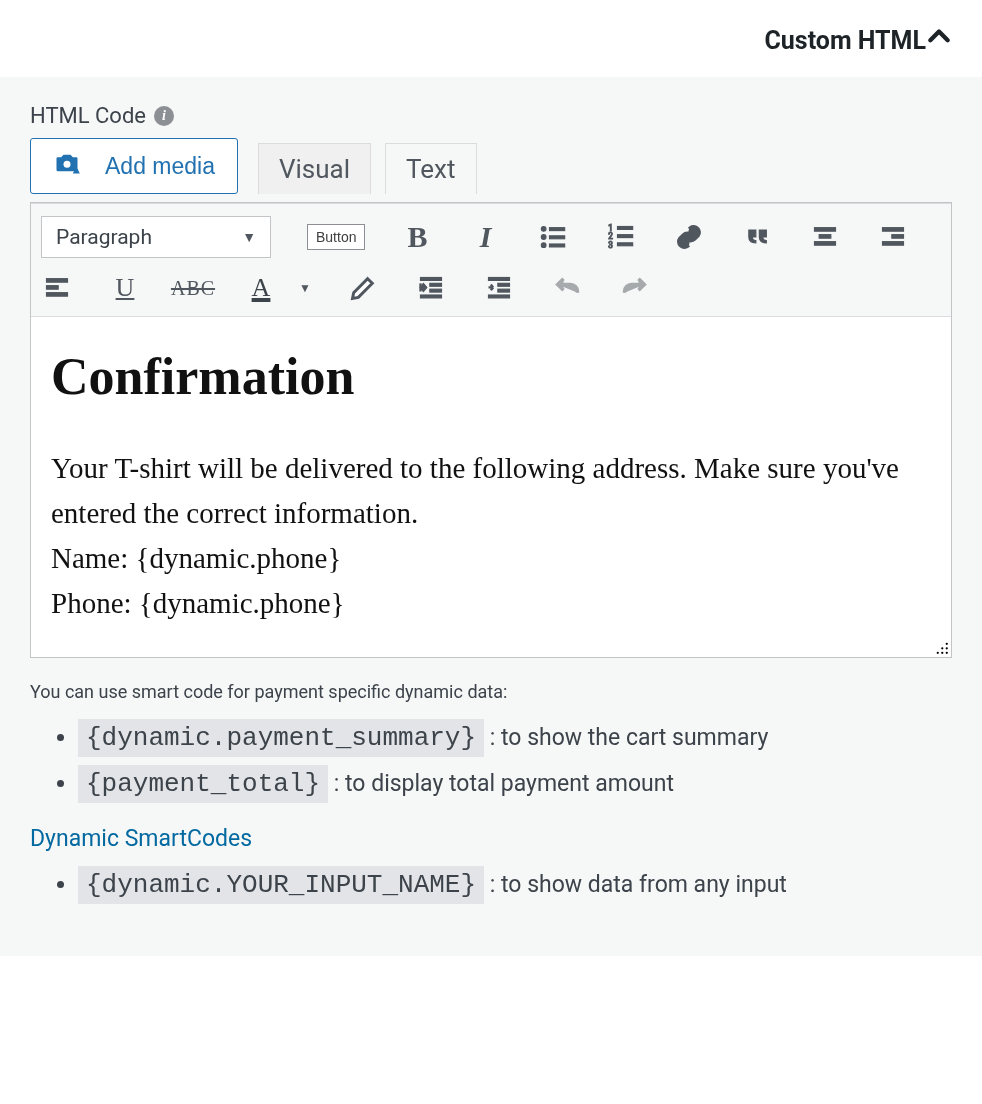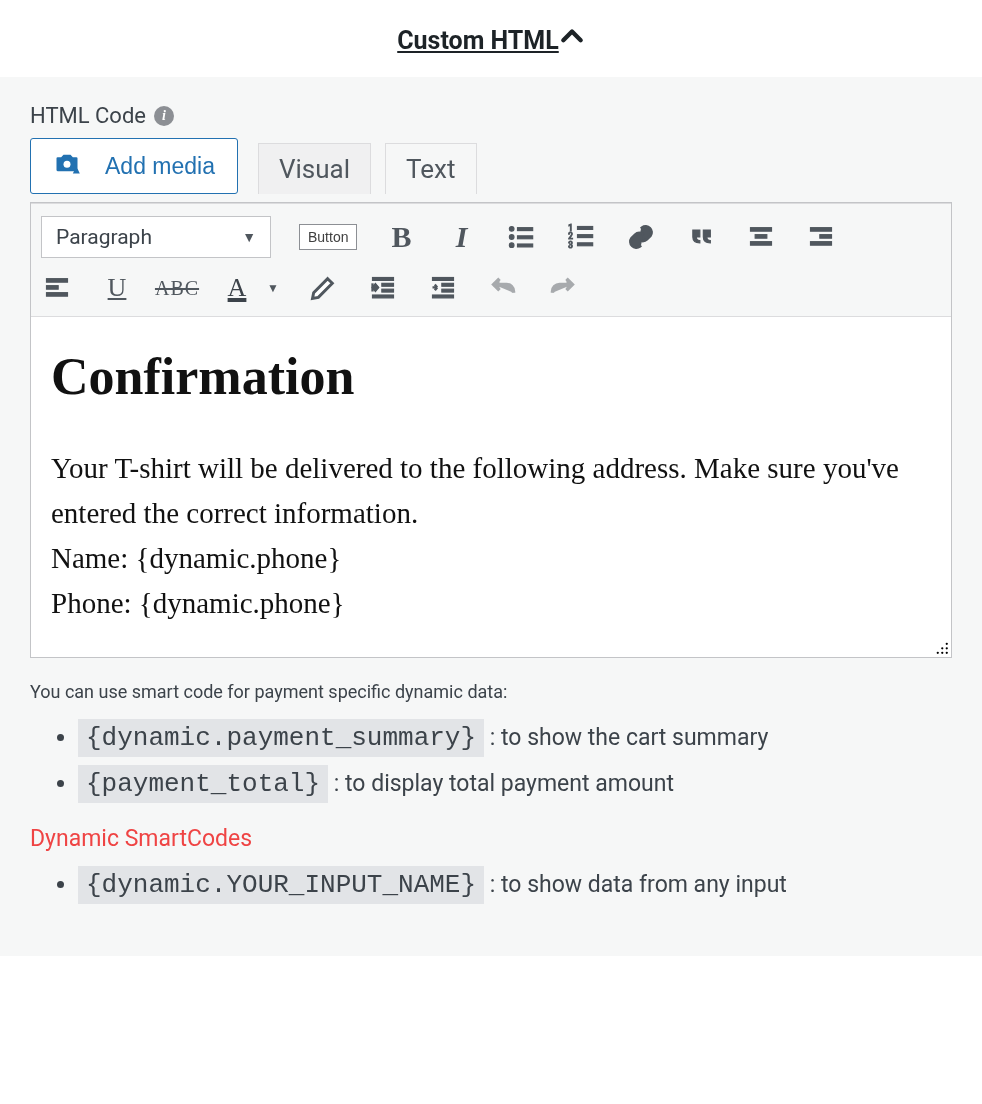--- a/index.html
+++ b/index.html
@@ -4,25 +4,24 @@
 <style>
 * { box-sizing: border-box; margin: 0; padding: 0; }
 body {
   font-family: -apple-system, BlinkMacSystemFont, "Segoe UI", Roboto, Helvetica, Arial, sans-serif;
   background: #ffffff;
   color: #1d2327;
   width: 982px;
 }
 .panel-header {
   display: flex;
-  justify-content: center;
+  justify-content: flex-end;
   align-items: center;
   padding: 24px 30px 20px 30px;
   background: #ffffff;
-  text-decoration: underline;
 }
 .panel-header h2 {
   font-size: 25px;
   font-weight: 700;
   color: #1d2327;
 }
 .chevron {
   font-size: 28px;
   color: #1d2327;
 }
@@ -96,21 +95,21 @@
 }
 .toolbar {
   background: #f6f7f7;
   border-bottom: 1px solid #dcdcde;
   border-top: 1px solid #dcdcde;
   padding: 12px 10px;
 }
 .toolbar-row {
   display: flex;
   align-items: center;
-  gap: 28px;
+  gap: 36px;
   flex-wrap: wrap;
 }
 .toolbar-row + .toolbar-row {
   margin-top: 14px;
 }
 .format-select {
   display: inline-flex;
   align-items: center;
   justify-content: space-between;
   background: #ffffff;
@@ -190,21 +189,21 @@
   margin-bottom: 16px;
 }
 .help-list code {
   font-family: "SFMono-Regular", Consolas, "Liberation Mono", Menlo, monospace;
   background: #e2e4e7;
   padding: 4px 8px;
   font-size: 26px;
 }
 .sub-heading {
   font-size: 23px;
-  color: #ef4444;
+  color: #0369a1;
   margin-top: 26px;
 }
 </style>
 </head>
 <body>
 
 <div class="panel-header">
   <h2>Custom HTML</h2>
   <span class="chevron">
     <svg width="26" height="26" viewBox="0 0 24 24">

